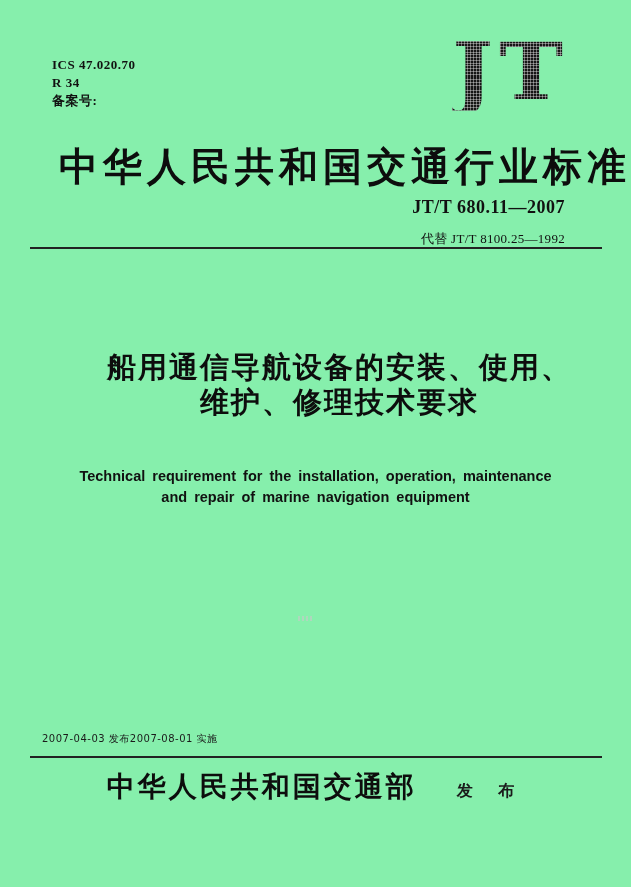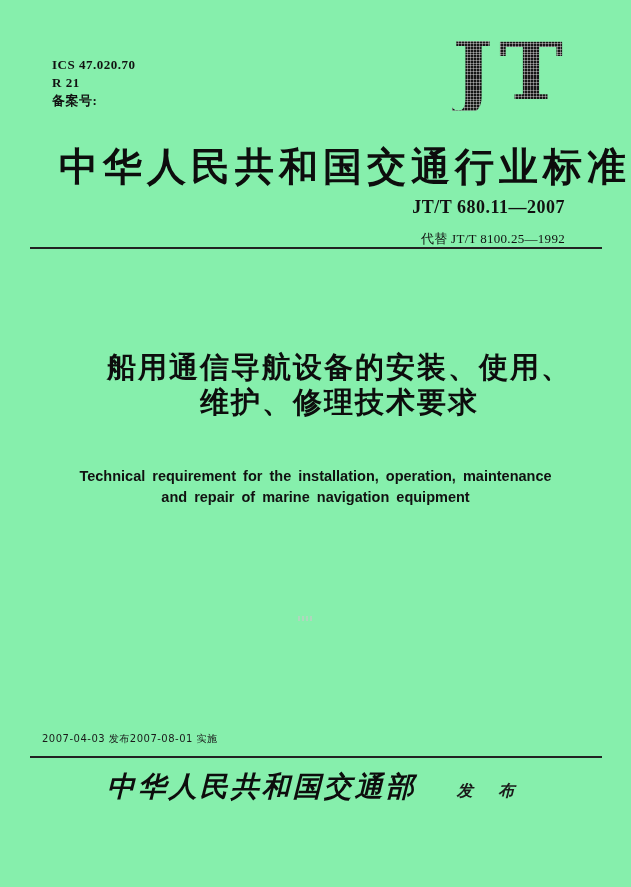--- a/index.html
+++ b/index.html
@@ -87,37 +87,36 @@
     position:absolute;left:42px;right:40px;top:732px;
     display:flex;
     font-size:10px;color:#1a1a1a;
     letter-spacing:.5px;
   }
   
   .publisher{
     position:absolute;left:0;right:0;top:768px;
     display:flex;justify-content:center;align-items:baseline;
     gap:40px;
-    font-style:italic;
   }
   .publisher .org{
     font-size:28px;font-weight:bold;letter-spacing:3px;color:#0d0d0d;
   }
   .publisher .pub-label{
     font-size:16px;font-weight:bold;letter-spacing:10px;color:#1a1a1a;
   }
 </style>
 </head>
 <body>
 
 <div class="page">
 
   <div class="ics-block">
     <div>ICS 47.020.70</div>
-    <div>R 21</div>
+    <div>R 34</div>
     <div>备案号:</div>
   </div>
 
   <div class="jt-logo">JT</div>
 
   <div class="std-type">中华人民共和国交通行业标准</div>
 
   <div class="std-num">
     <div class="num">JT/T 680.11—2007</div>
     <div class="replaces">代替 JT/T 8100.25—1992</div>

